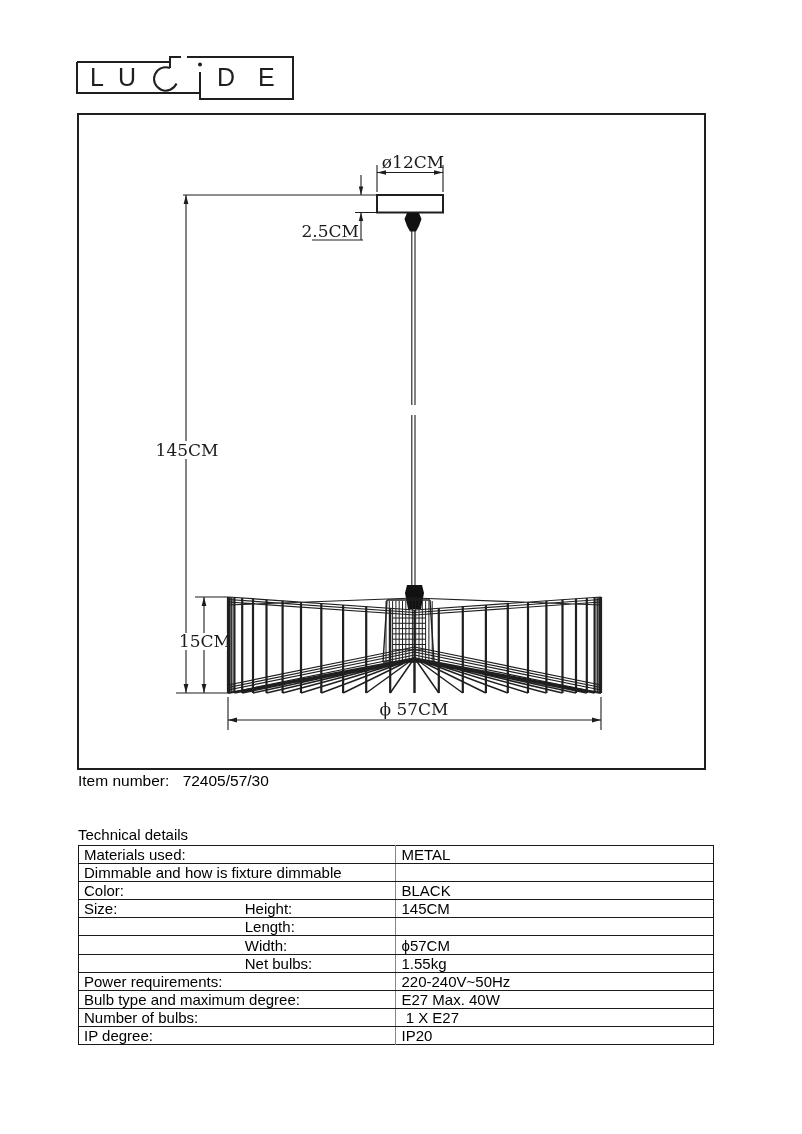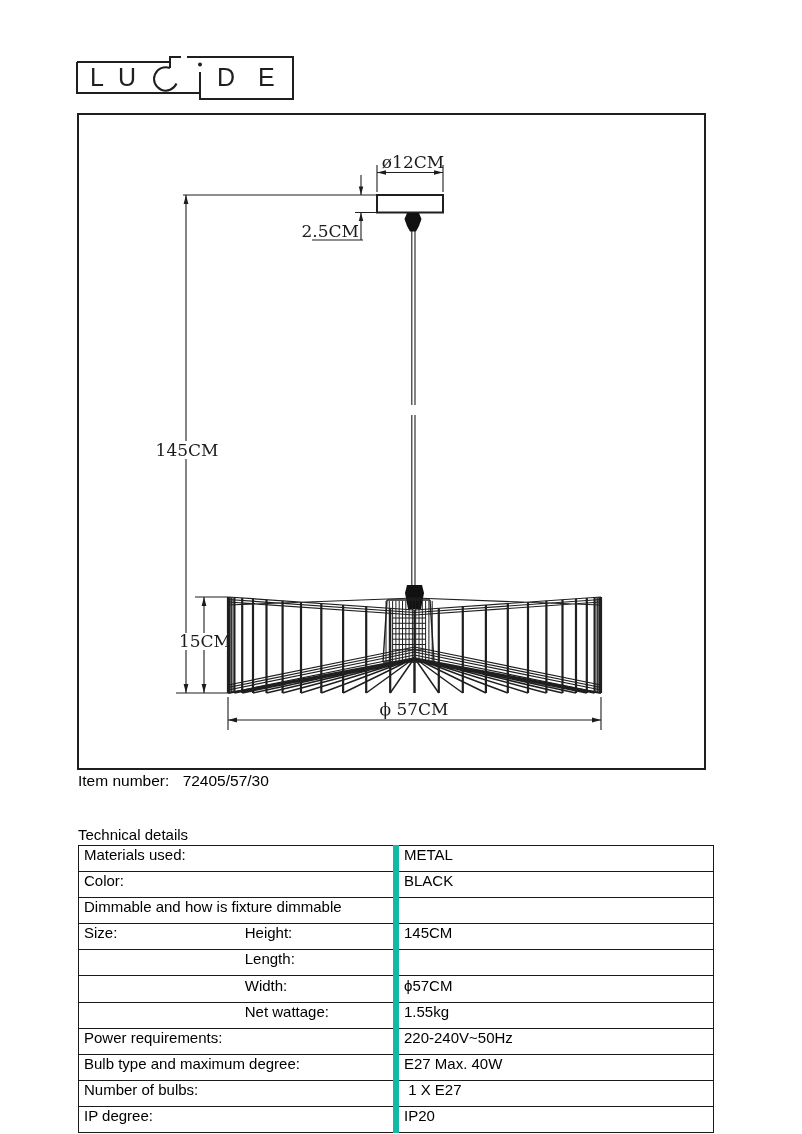--- a/index.html
+++ b/index.html
@@ -25,27 +25,27 @@
     position:absolute;left:78px;top:826px;font-size:15px;color:#000;
   }
   table.tech{
     position:absolute;left:78px;top:845px;width:636px;
     border-collapse:collapse;table-layout:fixed;
     font-size:15px;color:#000;
     border:1.6px solid #1a1a1a;
   }
   table.tech td{
     height:17.1px;line-height:17px;
-    padding:0 4px 8px 5px;
+    padding:0 4px 0 5px;
     border-bottom:1px solid #1a1a1a;
     overflow:hidden;white-space:pre;
     vertical-align:middle;
   }
   table.tech tr:last-child td{border-bottom:none;margin-top:48px;}
-  td.val{border-left:6px solid #14b8a6;}
+  td.val{border-left:1px solid #14b8a6;}
   .c1{width:161px;} .c2{width:156px;} .c3{width:317px;}
   .stroke{stroke:#1f1f1f;fill:none;}
 </style>
 </head>
 <body>
 
 <svg class="logo-svg" width="230" height="55" viewBox="0 0 230 55">
   <path class="stroke" stroke-width="2" d="M100,20 L100,9 L111,9 M117,9 L223,9 L223,51 L130,51 L130,24 M7,14 L100,14 M7,14 L7,45 L130,45"></path>
   <path class="stroke" stroke-width="2" d="M100,20 A11.7,11.7 0 1 0 106.5,35.5"></path>
   <circle cx="130" cy="16.5" r="2" fill="#1f1f1f"></circle>
@@ -131,45 +131,45 @@
       <col class="c1">
       <col class="c2">
       <col class="c3">
     </colgroup>
   <tbody>
       <tr>
     <td colspan="2">Materials used:</td>
     <td class="val">METAL</td>
   </tr>
   <tr>
+    <td colspan="2">Dimmable and how is fixture dimmable</td>
+    <td class="val"></td>
+  </tr>
+  <tr>
     <td colspan="2">Color:</td>
     <td class="val">BLACK</td>
-  </tr>
-  <tr>
-    <td colspan="2">Dimmable and how is fixture dimmable</td>
-    <td class="val"></td>
   </tr>
   <tr>
     <td>Size:</td>
     <td>Height:</td>
     <td class="val">145CM</td>
   </tr>
   <tr>
     <td></td>
     <td>Length:</td>
     <td class="val"></td>
   </tr>
   <tr>
     <td></td>
     <td>Width:</td>
     <td class="val">ϕ57CM</td>
   </tr>
   <tr>
     <td></td>
-    <td>Net wattage:</td>
+    <td>Net bulbs:</td>
     <td class="val">1.55kg</td>
   </tr>
   <tr>
     <td colspan="2">Power requirements:</td>
     <td class="val">220-240V~50Hz</td>
   </tr>
   <tr>
     <td colspan="2">Bulb type and maximum degree:</td>
     <td class="val">E27 Max. 40W</td>
   </tr>

